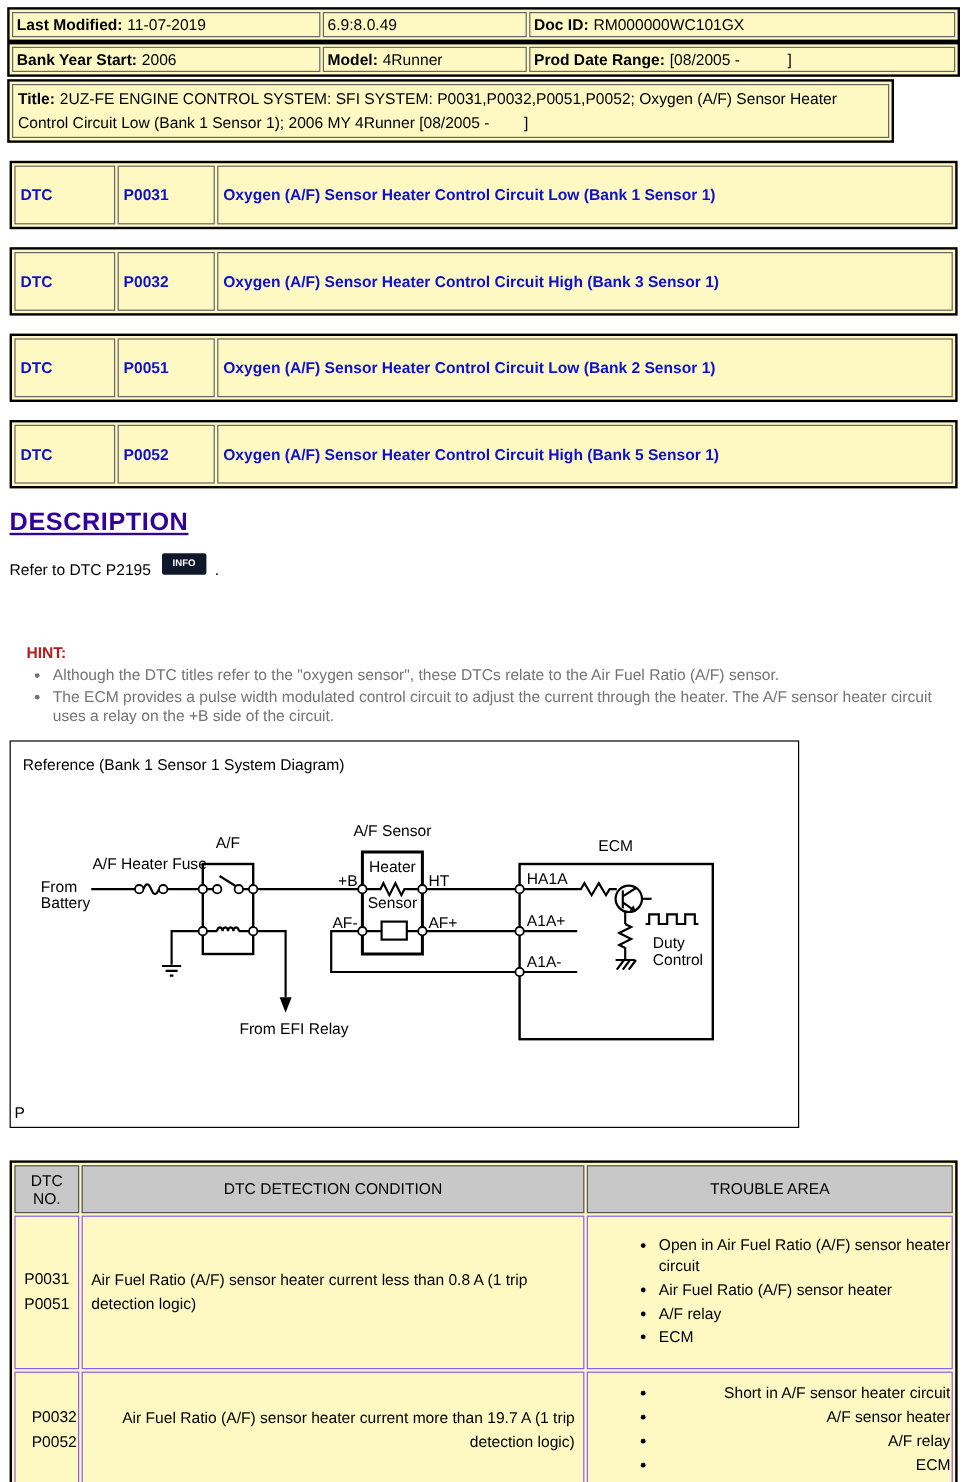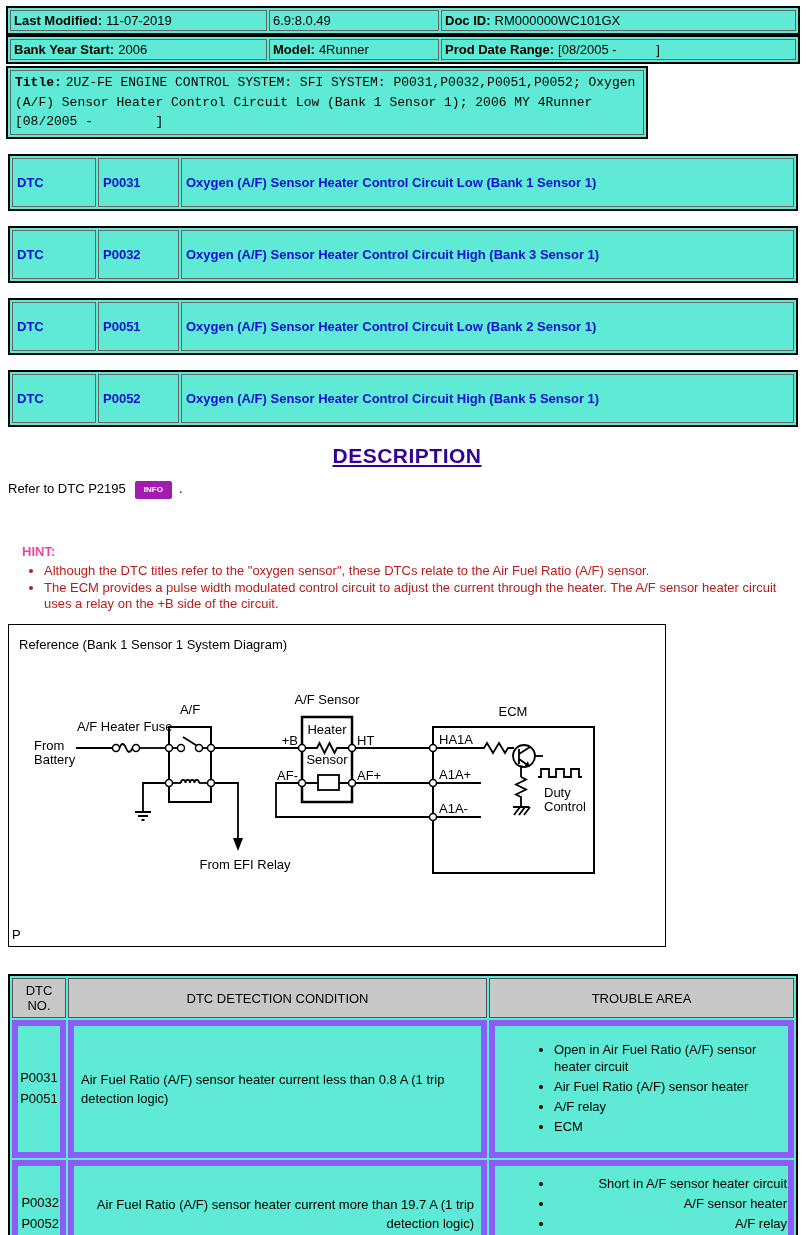--- a/index.html
+++ b/index.html
@@ -1,57 +1,57 @@
 <!DOCTYPE html>
 <html><head>
 <meta charset="utf-8">
 <style>
   html,body{margin:0;padding:0;background:#ffffff;}
   body{width:806px;height:1235px;overflow:hidden;font-family:"Liberation Sans",sans-serif;color:#000;}
 
   
-  table{border-collapse:separate;border-spacing:2px;background:#5eead4;}
+  table{border-collapse:separate;border-spacing:2px;background:#fef9c3;}
   .meta-table{width:794px;margin-left:6px;border:2px solid #000;}
   .meta-table td{border:1px solid #666;padding:1px 3px;height:17px;vertical-align:middle;font-size:13px;white-space:pre;}
   .meta-c1{width:249px;} .meta-c2{width:162px;}
   .lbl{font-weight:bold;} .lbl:not(:empty){margin-right:4px;}
   .val{white-space:pre-wrap;}
-  .title-table{width:642px;margin-left:6px;border:2px solid #000;font-family:Liberation Mono, monospace;}
+  .title-table{width:739px;margin-left:6px;border:2px solid #000;}
   .title-table td{border:1px solid #666;padding:2px 4px;font-size:13px;line-height:1.5;}
 
   
   .dtc-table{width:790px;margin:15px 0 0 8px;border:2px solid #000;}
   .dtc-table td{border:1px solid #666;height:43px;vertical-align:middle;padding:2px 4px;
                 color:#0d10cf;font-weight:bold;font-size:13px;}
   .dtc-c1{width:74px;} .dtc-c2{width:71px;}
 
   
   .desc-heading{margin:17px 0 0 8px;font-size:21px;font-weight:bold;color:#330099;
-                text-decoration:underline;letter-spacing:.5px;text-align:center;}
+                text-decoration:underline;letter-spacing:.5px;}
   .refer-line{margin:13px 0 0 8px;font-size:13px;}
-  .info-btn{display:inline-block;background:#a21caf;color:#fff;font-size:8px;font-weight:bold;
-            padding:5px 9px;border-radius:2px;margin:0 7px 0 9px;vertical-align:middle;line-height:1;
+  .info-btn{display:inline-block;background:#0f172a;color:#fff;font-size:8px;font-weight:bold;
+            padding:5px 9px;border-radius:2px;margin:0 7px 12px 9px;vertical-align:middle;line-height:1;
             border:0;cursor:pointer;}
   .hint-block{margin:14px 0 0 22px;}
-  .hint-label{color:#ec4899;font-weight:bold;font-size:13px;margin-top:45px;}
-  .hint-list{margin:4px 0 0 0;padding-left:22px;color:#b91c1c;font-size:13px;line-height:1.22;}
+  .hint-label{color:#b91c1c;font-weight:bold;font-size:13px;margin-top:45px;}
+  .hint-list{margin:4px 0 0 0;padding-left:22px;color:#737373;font-size:13px;line-height:1.22;}
   .hint-list li{margin-top:2px;}
 
   
   .diagram-wrap{width:656px;height:321px;border:1px solid #000;margin:12px 0 0 8px;}
   svg text{font-family:"Liberation Sans",sans-serif;font-size:13px;fill:#000;}
   .w{stroke:#000;stroke-width:1.8;fill:none;}
   .box{stroke:#000;fill:none;}
   .term{fill:#fff;stroke:#000;stroke-width:1.5;}
 
   
   .spec-table{width:790px;margin:27px 0 0 8px;border:2px solid #000;font-size:13px;}
   .spec-table th{background:#c8c8c8;border:1px solid #555;font-weight:normal;height:36px;
                  text-align:center;white-space:pre-line;vertical-align:middle;}
-  .spec-table td{border:6px solid #8b5cf6;vertical-align:middle;}
+  .spec-table td{border:1px solid #8b5cf6;vertical-align:middle;}
   .spec-c1{width:50px;} .spec-c2{width:415px;}
   .row1 td{height:118px;} .row2 td{height:88px;text-align:right;}
   .codes-cell{text-align:center;line-height:1.6;}
   .cond-cell{padding:4px 7px;line-height:1.5;}
   .trouble-cell ul{margin:0;padding-left:58px;line-height:1.3;}
   .trouble-cell li{margin:3px 0;}
 
   .footer-hint{margin:14px 0 0 22px;}
 </style>
 </head>

